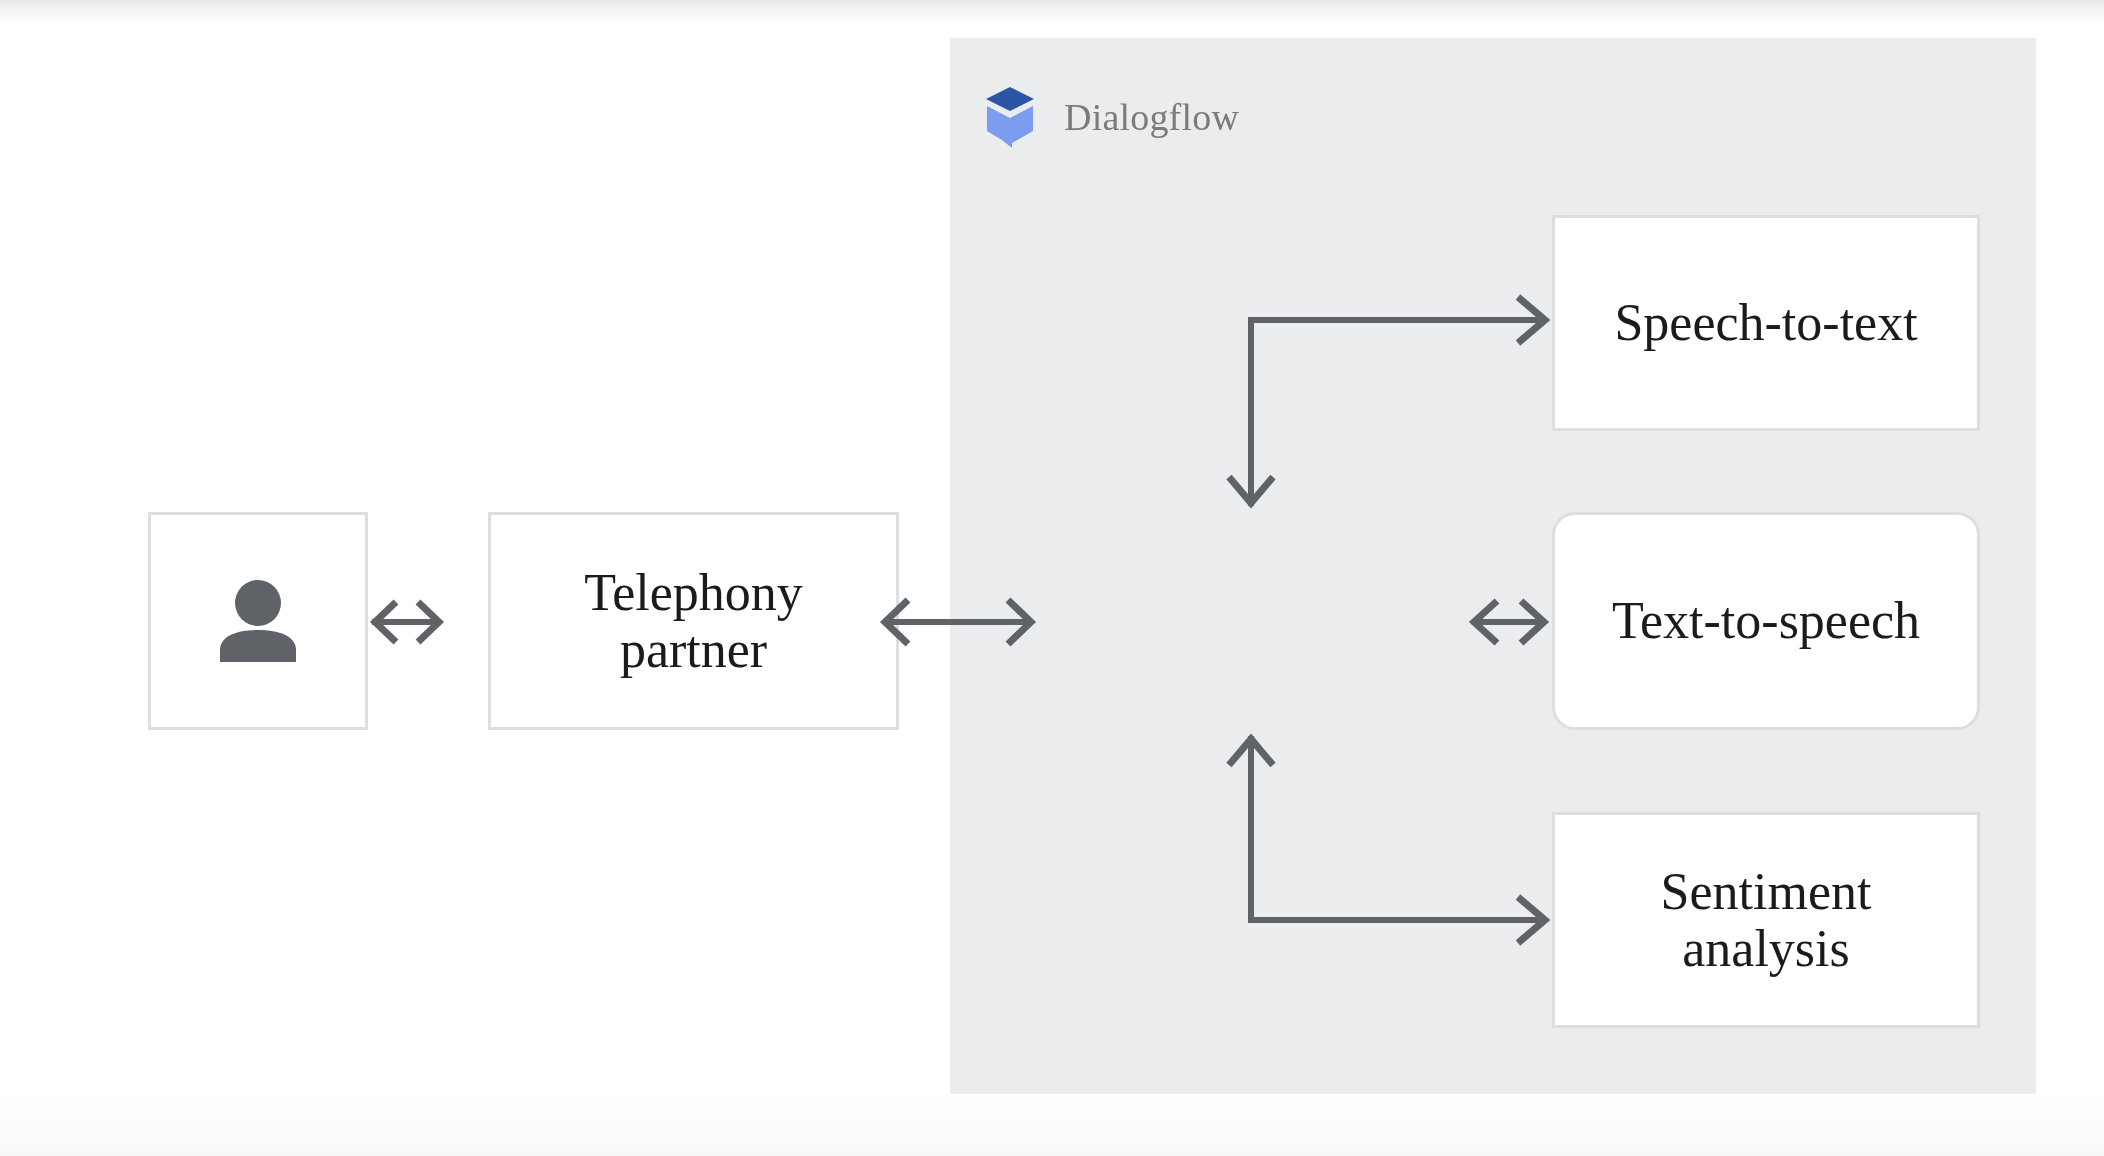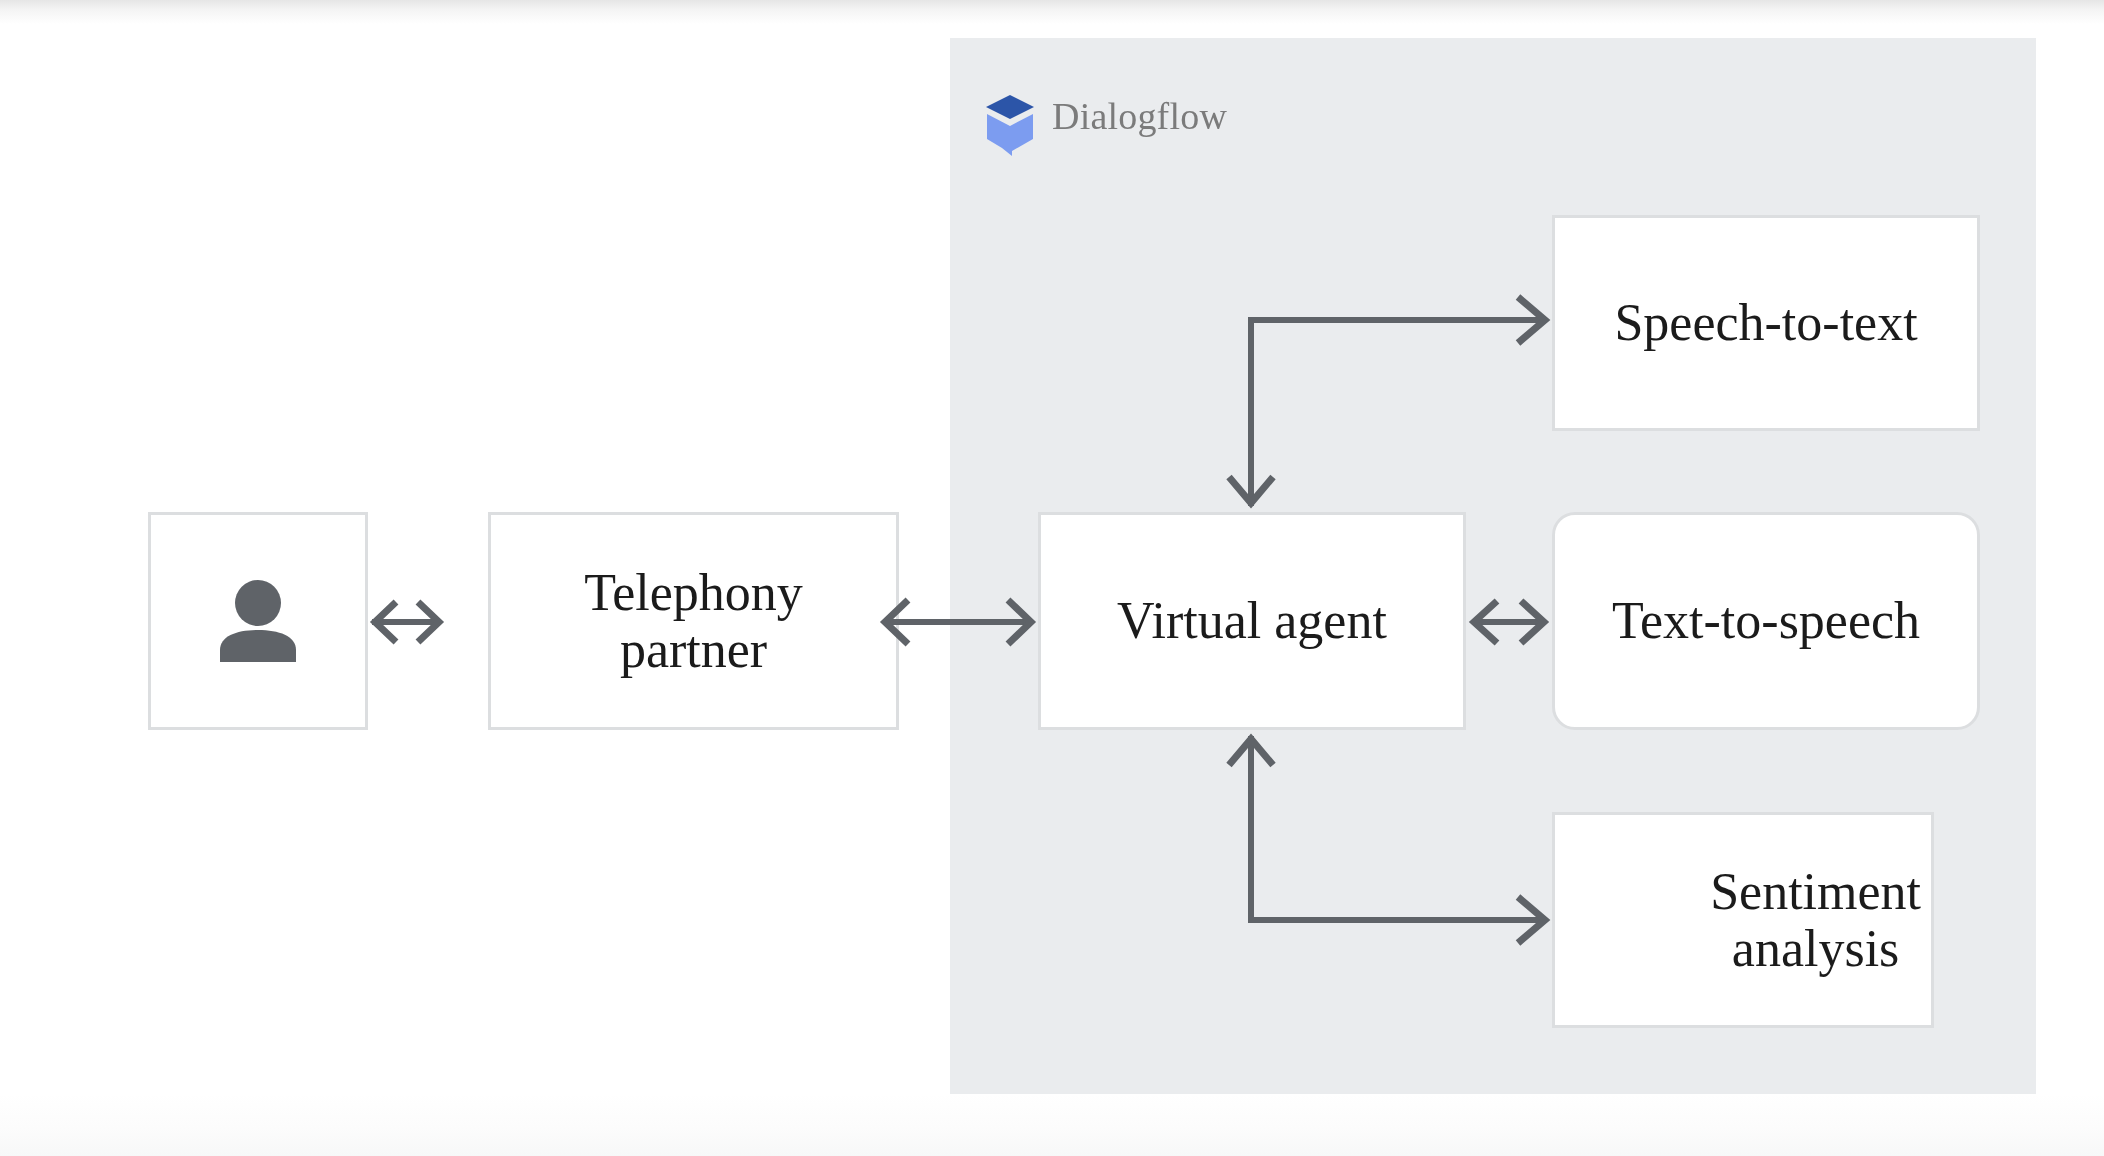--- a/index.html
+++ b/index.html
@@ -46,23 +46,24 @@
     left: 950px;
     top: 38px;
     width: 1086px;
     height: 1060px;
     background: #eaecee;
   }
 
   .panel-header {
     position: absolute;
     left: 34px;
-    top: 56px;
+    top: 48px;
     display: flex;
-    gap: 16px;
+    align-items: center;
+    gap: 28px;
   }
   .panel-title {
     font-size: 38px;
     color: #7b7b7b;
     font-family: "Liberation Serif", "DejaVu Serif", serif;
     white-space: nowrap;
     letter-spacing: 0.2px;
   }
   .logo-wrap {
     width: 52px;
@@ -90,21 +91,21 @@
     padding: 0 10px;
     white-space: pre-line;
   }
 
   
   #node-user          { left: 148px;  top: 512px; width: 220px; height: 218px; }
   #node-telephony     { left: 447px;  top: 512px; width: 411px; height: 218px; margin-left: 41px; }
   #node-virtual-agent { left: 1038px; top: 512px; width: 428px; height: 218px; }
   #node-stt           { left: 1552px; top: 215px; width: 428px; height: 216px; }
   #node-tts           { left: 1552px; top: 512px; width: 428px; height: 218px; border-radius: 23px; }
-  #node-sentiment     { left: 1552px; top: 812px; width: 382px; height: 216px; justify-content: flex-end; }
+  #node-sentiment     { left: 1552px; top: 812px; width: 428px; height: 216px; }
 
   
   .user-icon-svg { display:block; }
 
   
   .arrows {
     position: absolute;
     left: 0; top: 0;
     width: 2104px; height: 1156px;
     pointer-events: none;
@@ -140,23 +141,20 @@
         <path d="M5 82 L5 70 C5 56 22 50 43 50 C64 50 81 56 81 70 L81 82 Z" fill="#5f6368"></path>
       </svg>
     </span>
   </div>
 
   <div class="node" id="node-telephony">
     <span class="node-label">Telephony
 partner</span>
   </div>
 
-  <div class="node" id="node-virtual-agent">
-    <span class="node-label">Virtual agent</span>
-  </div>
 
   <div class="node" id="node-stt">
     <span class="node-label">Speech-to-text</span>
   </div>
 
   <div class="node" id="node-tts">
     <span class="node-label">Text-to-speech</span>
   </div>
 
   <div class="node" id="node-sentiment">

